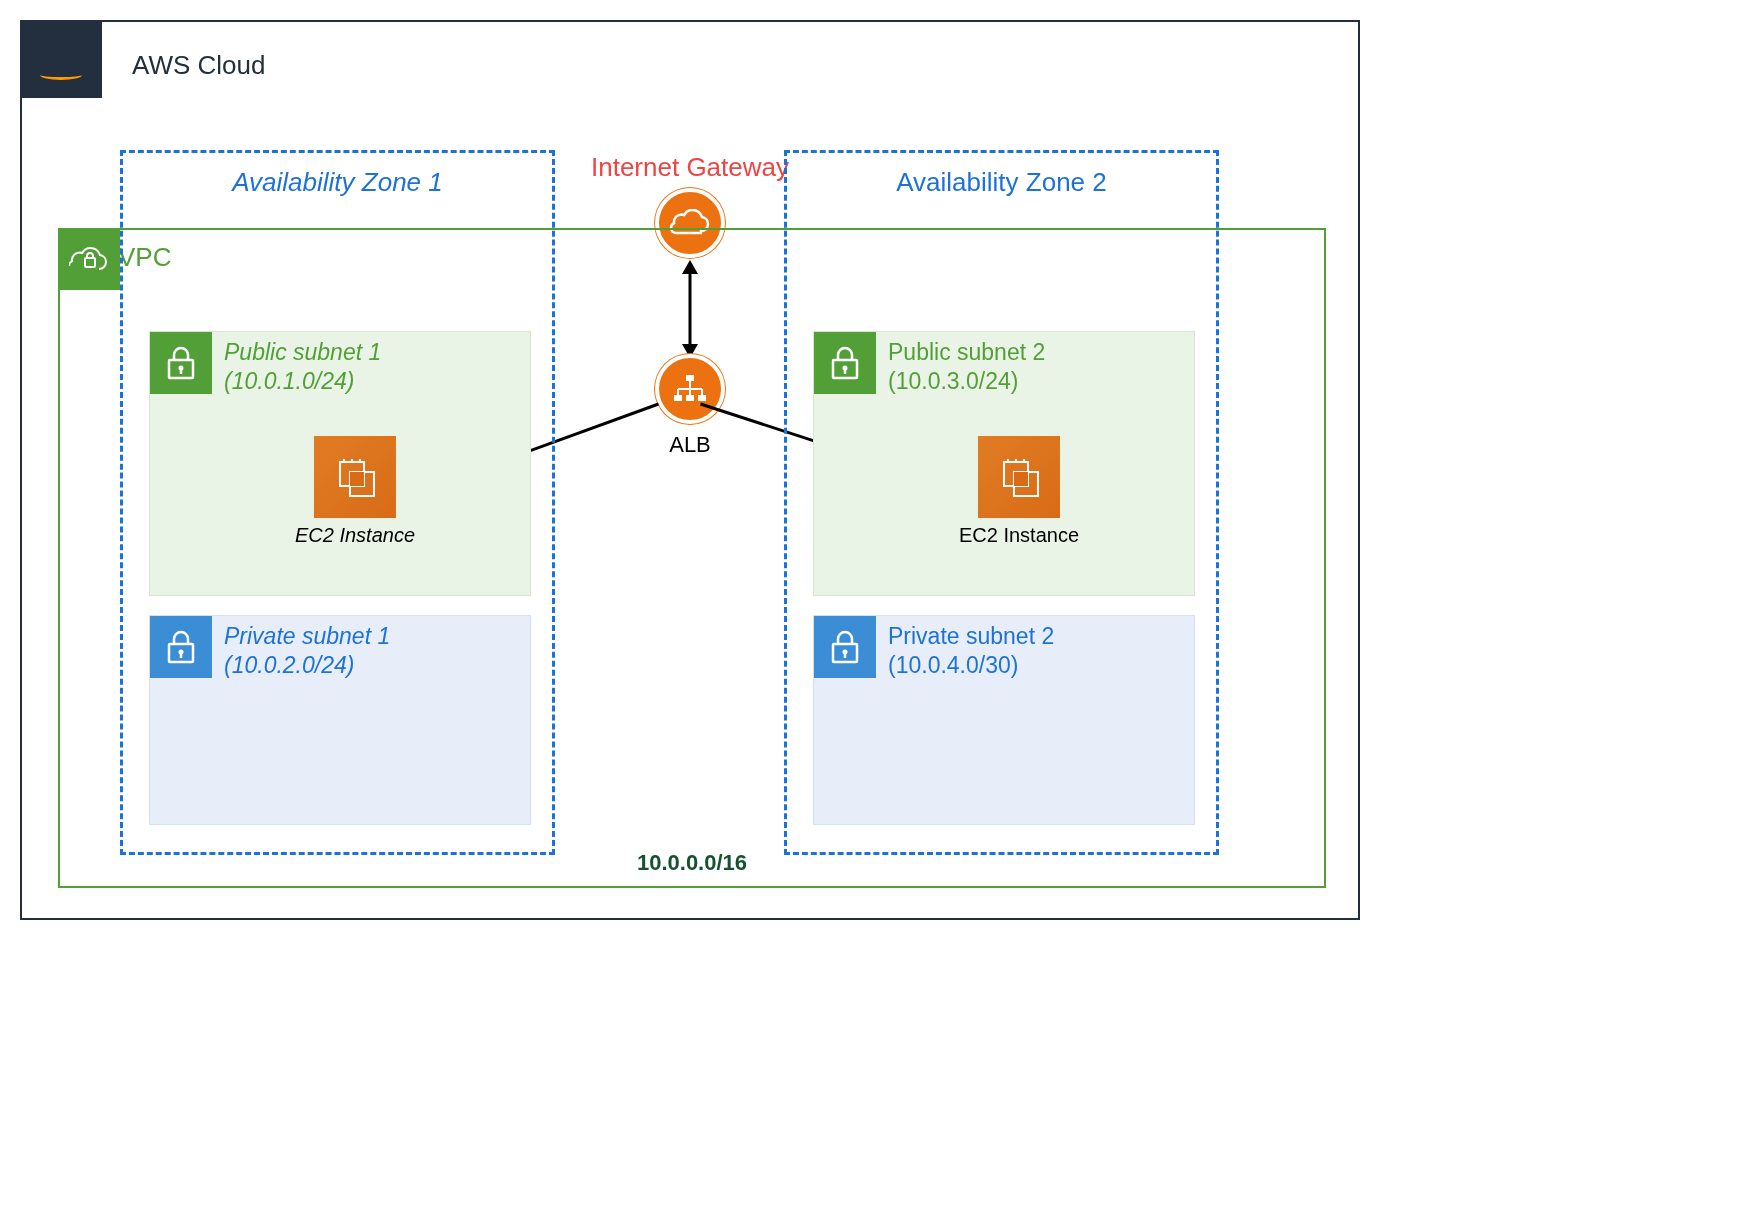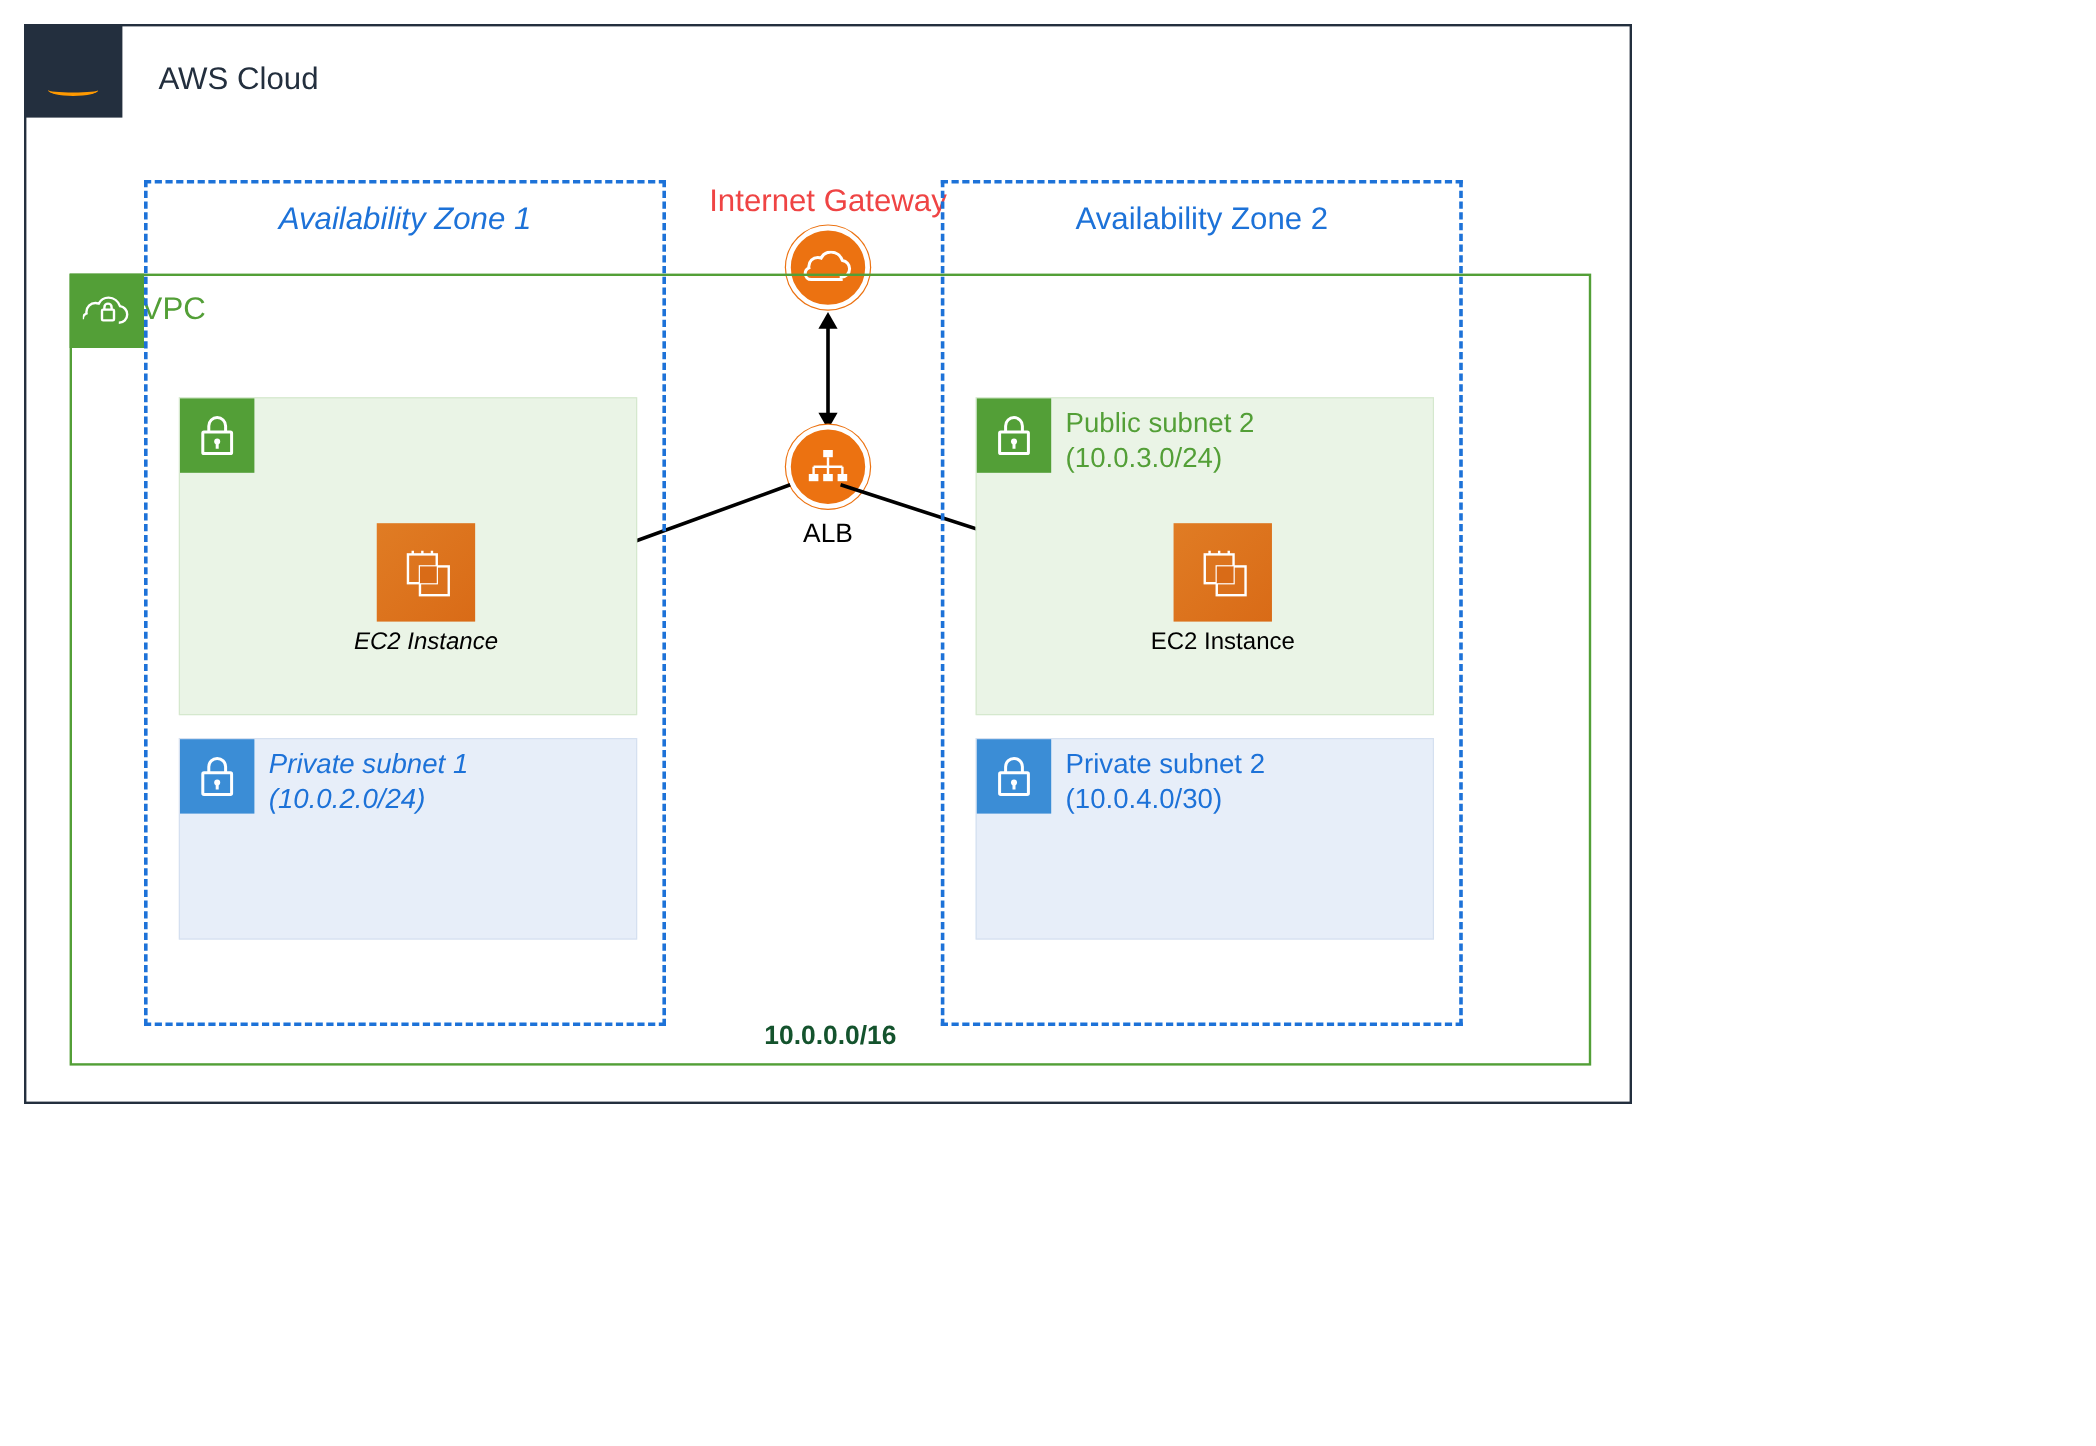--- a/index.html
+++ b/index.html
@@ -15,21 +15,21 @@
 .vpc-label { position: absolute; top: 12px; left: 58px; font-size: 26px; color: #539f37; }
 .vpc-cidr { position: absolute; bottom: 10px; left: 50%; transform: translateX(-50%); font-size: 22px; color: #14532d; font-weight: bold; }
 
 .az { position: absolute; top: 128px; width: 435px; height: 705px; border: 3px dashed #1d72d8; }
 .az1 { left: 98px; font-style: italic; }
 .az2 { left: 762px; }
 .az-label { position: absolute; top: 14px; left: 0; right: 0; text-align: center; font-size: 26px; color: #1d72d8; }
 
 .subnet { position: absolute; left: 26px; width: 382px; }
 .subnet.public { top: 178px; height: 265px; background: #eaf4e6; border: 1px solid #d5e8ce; }
-.subnet.private { top: 462px; height: 168px; background: #e7eef9; border: 1px solid #d5e0f0; }
+.subnet.private { top: 462px; height: 210px; background: #e7eef9; border: 1px solid #d5e0f0; }
 .subnet-badge { position: absolute; top: 0; left: 0; width: 62px; height: 62px; display: flex; align-items: center; justify-content: center; }
 .subnet.public .subnet-badge { background: #539f37; }
 .subnet.private .subnet-badge { background: #3b8dd6; }
 .subnet-label { position: absolute; top: 6px; left: 74px; font-size: 23px; line-height: 1.25; }
 .subnet.public .subnet-label { color: #539f37; }
 .subnet.private .subnet-label { color: #1d72d8; }
 
 .ec2 { position: absolute; top: 104px; left: 50%; transform: translateX(-50%); text-align: center; margin-left: 15px; }
 .ec2-box { width: 82px; height: 82px; background: linear-gradient(135deg,#e07c24,#d96b17); margin: 0 auto; display: flex; align-items: center; justify-content: center; }
 .ec2-label { margin-top: 6px; font-size: 20px; color: #000; }
@@ -114,20 +114,24 @@
 
     <div class="subnet public">
       <div class="subnet-badge">
         <svg width="34" height="38" viewBox="0 0 34 38">
             <rect x="5" y="16" width="24" height="18" rx="1" fill="none" stroke="#fff" stroke-width="2.5"></rect>
             <path d="M10 16v-5a7 7 0 0 1 14 0v5" fill="none" stroke="#fff" stroke-width="2.5"></path>
             <circle cx="17" cy="24" r="2.5" fill="#fff"></circle>
             <line x1="17" y1="26" x2="17" y2="30" stroke="#fff" stroke-width="2.5"></line>
           </svg>
       </div>
+      <div class="subnet-label">
+        <div>Public subnet 1</div>
+        <div>(<span>10.0.1.0/24</span>)</div>
+      </div>
       <div class="ec2">
         <div class="ec2-box">
           <svg width="50" height="50" viewBox="0 0 50 50">
               <rect x="10" y="10" width="24" height="24" fill="none" stroke="#fff" stroke-width="2"></rect>
               <rect x="20" y="20" width="24" height="24" fill="none" stroke="#fff" stroke-width="2"></rect>
               <rect x="20" y="20" width="14" height="14" fill="#d96b17"></rect>
               <line x1="14" y1="7" x2="14" y2="10" stroke="#fff" stroke-width="2"></line>
               <line x1="22" y1="7" x2="22" y2="10" stroke="#fff" stroke-width="2"></line>
               <line x1="30" y1="7" x2="30" y2="10" stroke="#fff" stroke-width="2"></line>
             </svg>

